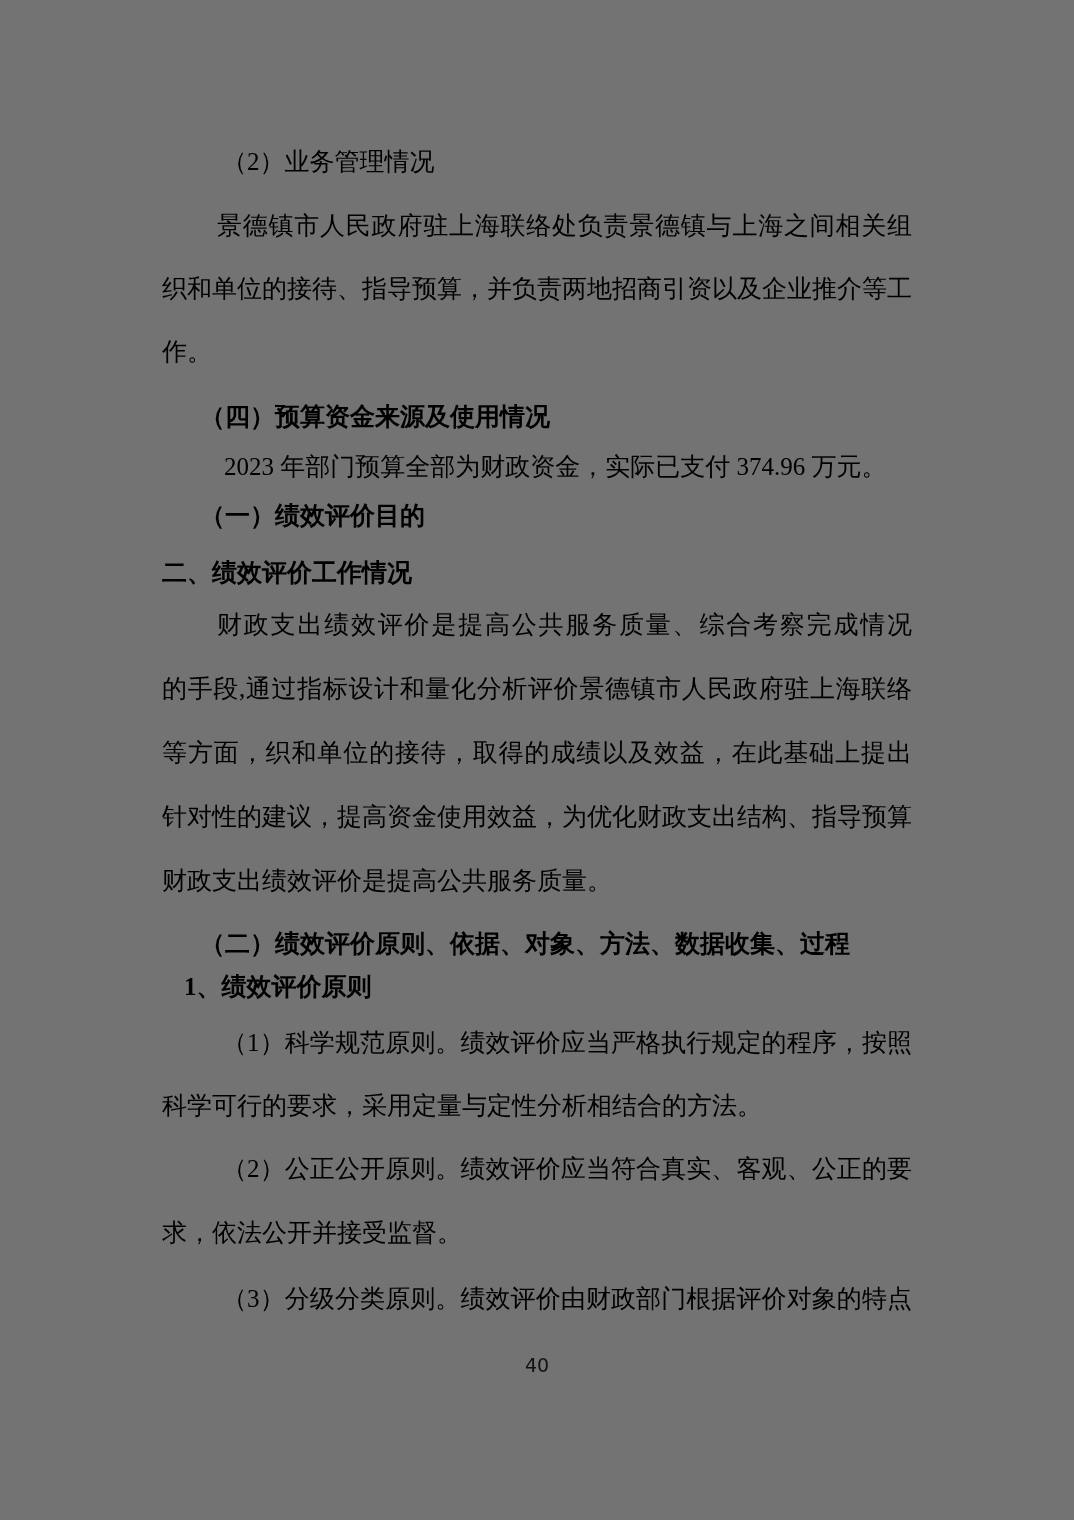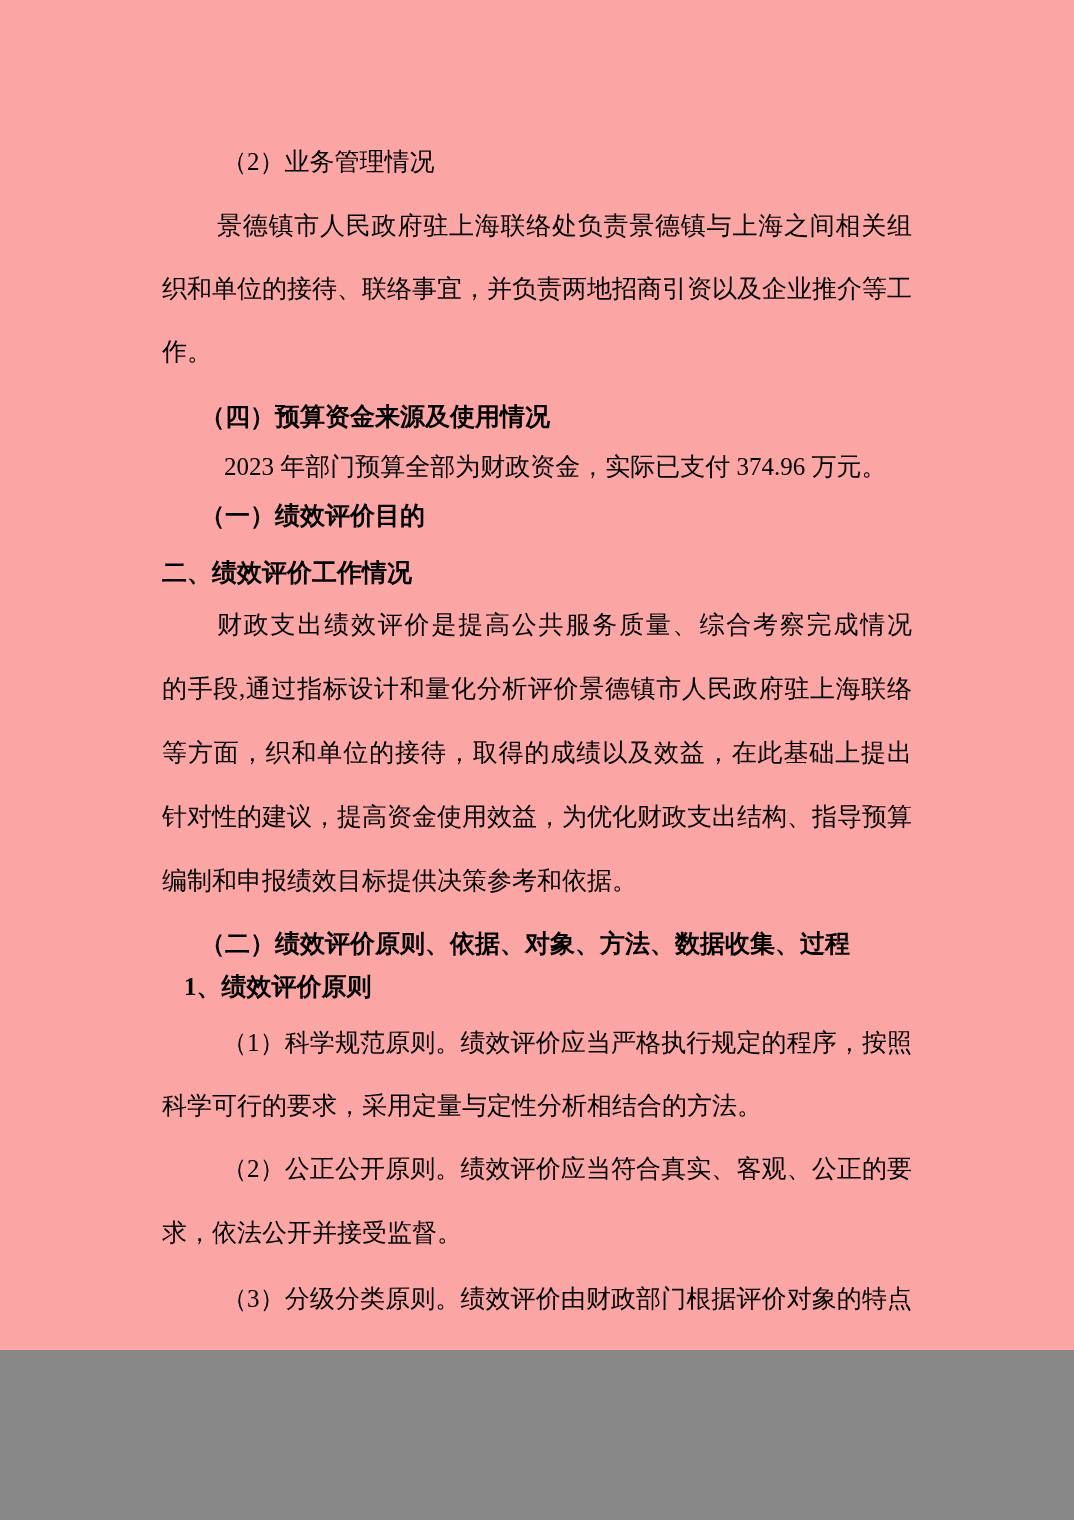--- a/index.html
+++ b/index.html
@@ -1,20 +1,20 @@
 <!DOCTYPE html>
 <html><head>
 <meta charset="utf-8">
 <style>
   html,body{margin:0;padding:0;background:#888;}
   .page{
     position:relative;
-    width:1074px;height:1350px;
+    width:1074px;height:1520px;
     margin:0 auto;
-    background:#fca5a5;
+    background:#737373;
     color:#000;
     font-family:"Liberation Serif","DejaVu Serif",serif;
     overflow:hidden;
   }
   .content{
     position:absolute;
     left:162px;top:0;
     width:750px;
   }
   .par{font-size:25px;}
@@ -36,21 +36,21 @@
 
 <div class="page">
   <div class="content">
 
     <div class="par" style="margin-top:129px;line-height:65px;">
       <span class="ln fl" style="padding-left:60px;">（2）业务管理情况</span>
     </div>
 
     <div class="par" style="margin-top:0;line-height:63px;">
       <span class="ln jl" style="padding-left:55px;">景德镇市人民政府驻上海联络处负责景德镇与上海之间相关组</span>
-      <span class="ln jl">织和单位的接待、联络事宜，并负责两地招商引资以及企业推介等工</span>
+      <span class="ln jl">织和单位的接待、指导预算，并负责两地招商引资以及企业推介等工</span>
       <span class="ln fl">作。</span>
     </div>
 
     <div class="par b" style="margin-top:10px;line-height:48px;">
       <span class="ln fl" style="padding-left:38px;">（四）预算资金来源及使用情况</span>
     </div>
 
     <div class="par" style="margin-top:1px;line-height:50px;">
       <span class="ln fl" style="padding-left:62px;">2023 年部门预算全部为财政资金，实际已支付 374.96 万元。</span>
     </div>
@@ -61,21 +61,21 @@
 
     <div class="par b" style="margin-top:9px;line-height:48px;">
       <span class="ln fl">二、绩效评价工作情况</span>
     </div>
 
     <div class="par" style="margin-top:-4px;line-height:64px;">
       <span class="ln jl" style="padding-left:55px;">财政支出绩效评价是提高公共服务质量、综合考察完成情况</span>
       <span class="ln jl">的手段,通过指标设计和量化分析评价景德镇市人民政府驻上海联络</span>
       <span class="ln jl">等方面，织和单位的接待，取得的成绩以及效益，在此基础上提出</span>
       <span class="ln jl">针对性的建议，提高资金使用效益，为优化财政支出结构、指导预算</span>
-      <span class="ln fl">编制和申报绩效目标提供决策参考和依据。</span>
+      <span class="ln fl">财政支出绩效评价是提高公共服务质量。</span>
     </div>
 
     <div class="par b" style="margin-top:7px;line-height:48px;">
       <span class="ln fl" style="padding-left:38px;">（二）绩效评价原则、依据、对象、方法、数据收集、过程</span>
     </div>
 
     <div class="par b" style="margin-top:-4px;line-height:46px;">
       <span class="ln fl" style="padding-left:22px;">1、绩效评价原则</span>
     </div>
 

